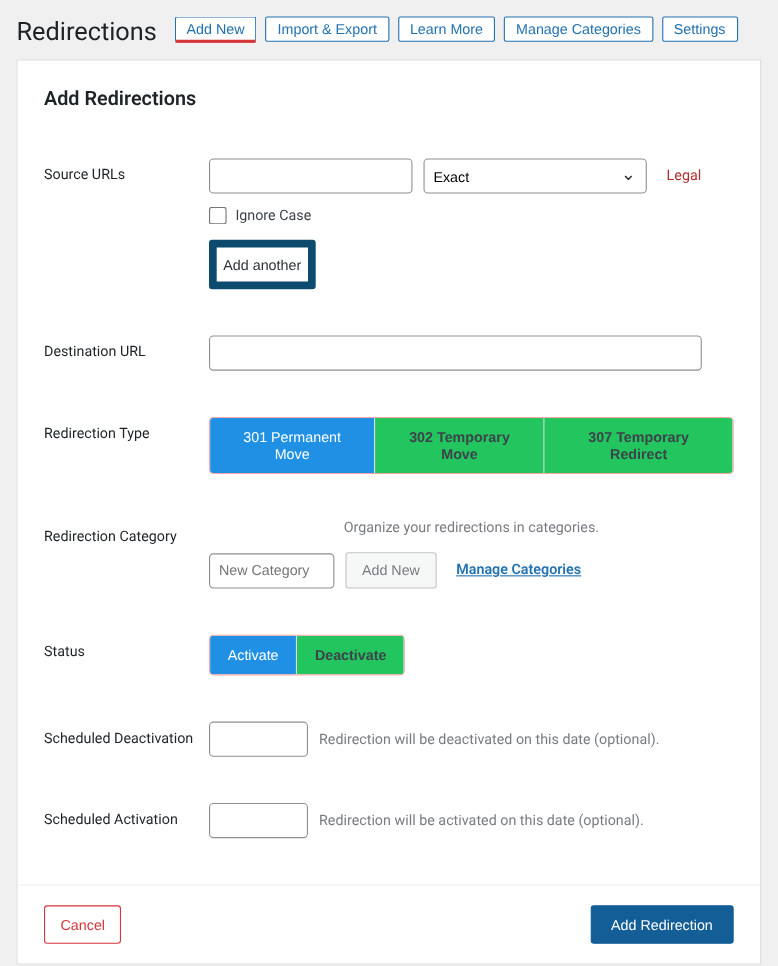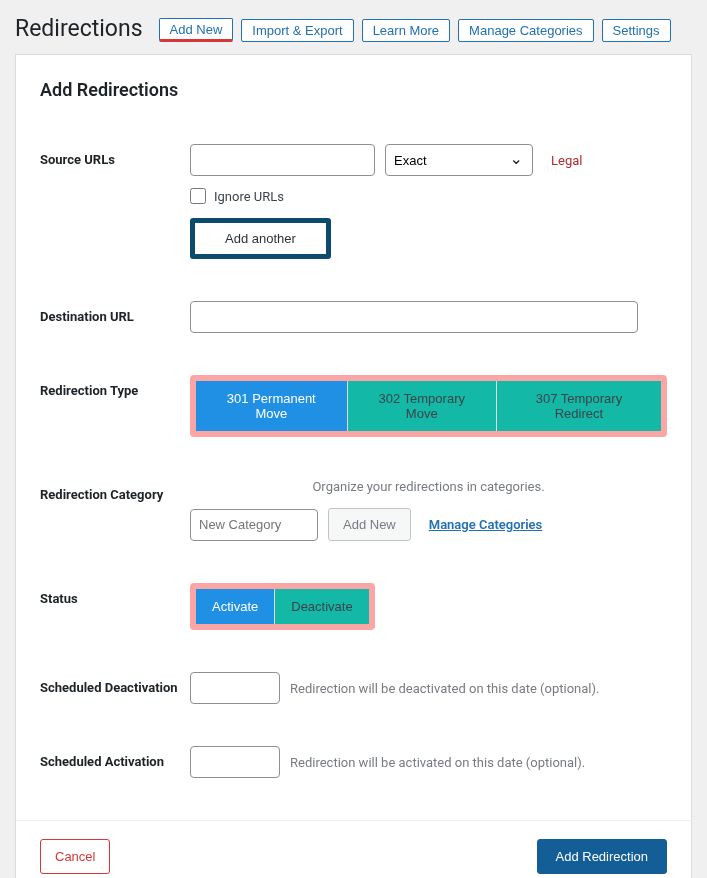--- a/index.html
+++ b/index.html
@@ -9,21 +9,21 @@
     }
     body {
       font-family: -apple-system, BlinkMacSystemFont, "Segoe UI", Roboto, sans-serif;
       background: #f0f0f1;
       padding: 15px;
       font-size: 13px;
       color: #3c434a;
     }
     .header-row {
       display: flex;
-      align-items: flex-end;
+      align-items: flex-start;
       gap: 8px;
       margin-bottom: 12px;
     }
     .page-title {
       font-size: 23px;
       font-weight: 400;
       color: #1d2327;
       margin-right: 8px;
     }
     .header-btn {
@@ -51,21 +51,21 @@
       margin-bottom: 44px;
     }
     .field-row {
       display: flex;
       align-items: flex-start;
       margin-bottom: 42px;
     }
     .field-label {
       width: 150px;
       font-size: 13px;
-      font-weight: 700;
+      font-weight: 400;
       color: #1d2327;
       padding-top: 8px;
     }
     .field-content {
       flex: 1;
     }
     .source-row {
       display: flex;
       align-items: center;
       gap: 10px;
@@ -75,21 +75,21 @@
       border: 1px solid #8c8f94;
       border-radius: 4px;
       padding: 6px 8px;
       font-size: 13px;
       height: 32px;
     }
     .source-input {
       width: 185px;
     }
     .select-input {
-      width: 148px;
+      width: 203px;
       border: 1px solid #8c8f94;
       border-radius: 4px;
       padding: 6px 24px 6px 8px;
       font-size: 13px;
       height: 32px;
       background: #fff;
       appearance: none;
       position: relative;
     }
     .select-wrap {
@@ -119,46 +119,47 @@
       font-size: 13px;
       color: #3c434a;
     }
     .checkbox-row input {
       width: 16px;
       height: 16px;
       border: 1px solid #8c8f94;
       border-radius: 3px;
     }
     .secondary-btn {
-      border: 5px solid #0c4a6e;
+      border: 7px solid #0c4a6e;
       background: #fff;
       color: #2c3338;
-      padding: 8px 30px;
+      padding: 8px 6px;
       font-size: 13px;
       border-radius: 3px;
       cursor: pointer;
     }
     .dest-input {
       width: 448px;
     }
     .btn-group {
       display: flex;
-      border: 6px solid #fca5a5;
+      border: 1px solid #fca5a5;
       border-radius: 4px;
       overflow: hidden;
       width: fit-content;
     }
     .btn-group-item {
       padding: 10px 16px;
       font-size: 13px;
-      background: #14b8a6;
+      background: #22c55e;
       border: none;
       border-right: 1px solid #dcdcde;
       cursor: pointer;
       color: #3c434a;
+      font-weight: bold;
     }
     .btn-group-item:last-child {
       border-right: none;
     }
     .btn-group-item.active {
       background: #2090e5;
       color: #fff;
       font-weight: 500;
     }
     .helper-text {
@@ -166,21 +167,21 @@
       font-size: 13px;
       margin-bottom: 14px;
       text-align: center;
     }
     .category-row {
       display: flex;
       align-items: center;
       gap: 10px;
     }
     .cat-input {
-      width: 128px;
+      width: 114px;
     }
     .add-new-btn {
       border: 1px solid #c3c4c7;
       background: #f6f7f7;
       color: #787c82;
       padding: 8px 14px;
       font-size: 13px;
       border-radius: 3px;
       cursor: pointer;
     }
@@ -256,21 +257,21 @@
         <input type="text" class="text-input source-input" style="">
         <span class="select-wrap">
           <select class="select-input">
             <option>Exact</option>
           </select>
         </span>
         <span class="remove-link">Legal</span>
       </div>
       <label class="checkbox-row">
         <input type="checkbox" style="">
-        <span>Ignore URLs</span>
+        <span>Ignore Case</span>
       </label>
       <button class="secondary-btn">Add another</button>
     </div>
   </div>
 
   <div class="field-row">
     <div class="field-label">Destination URL</div>
     <div class="field-content">
       <input type="text" class="text-input dest-input" style="">
     </div>

